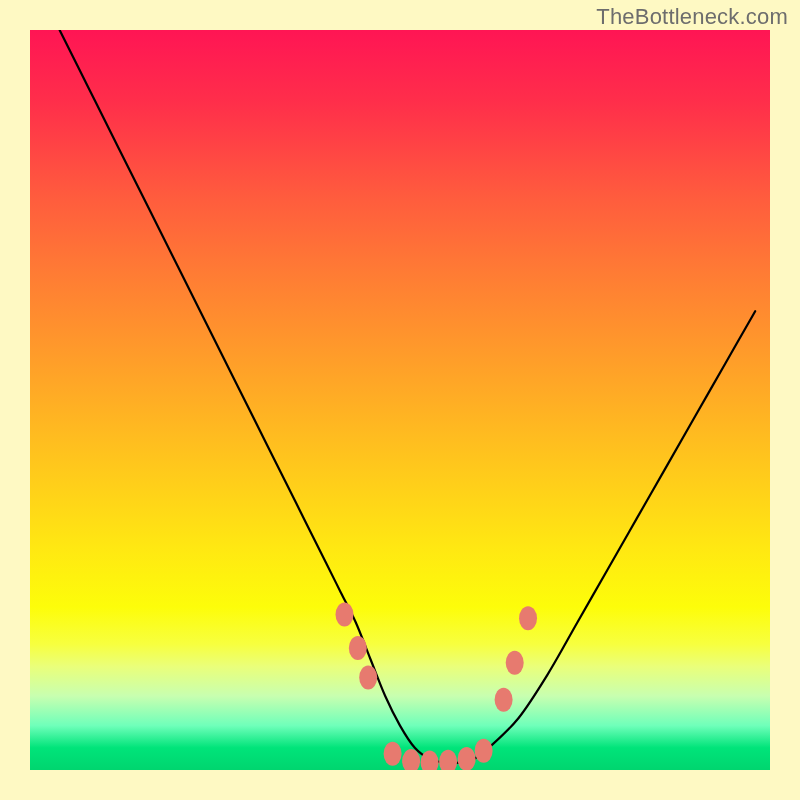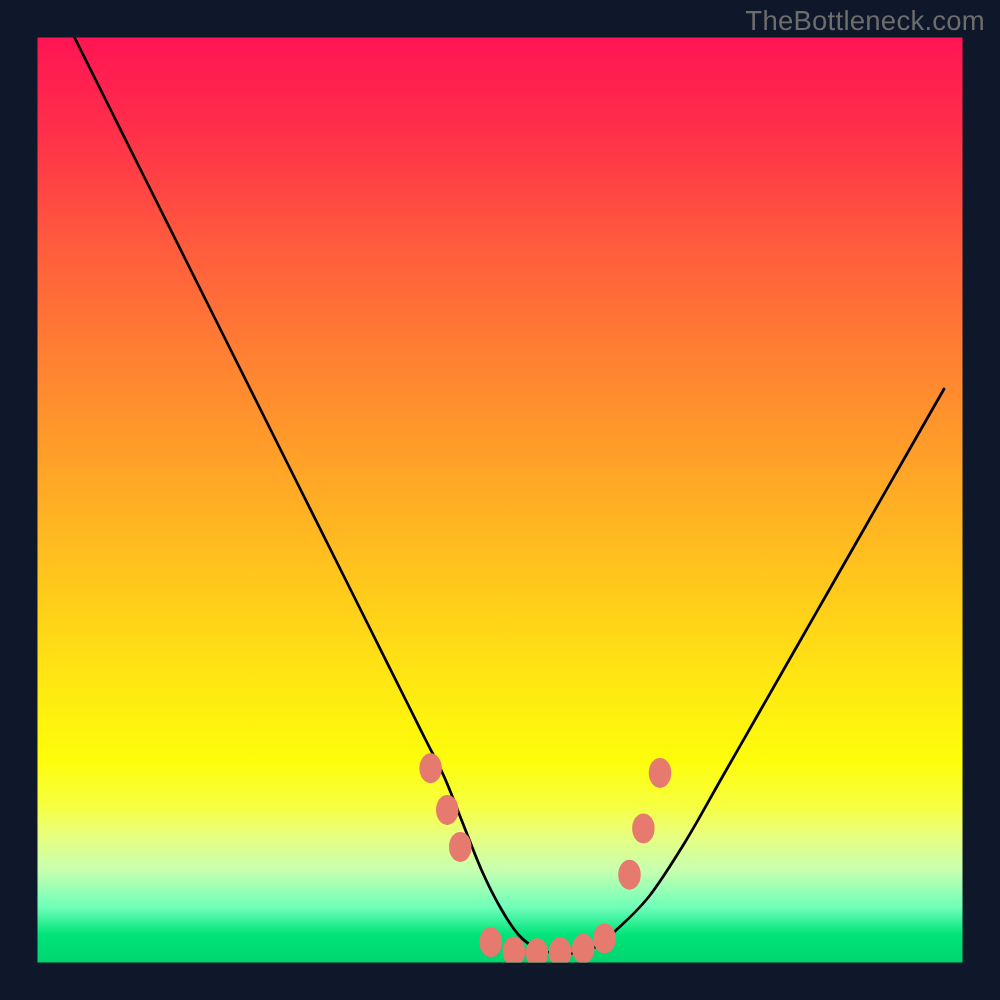--- a/index.html
+++ b/index.html
@@ -7,21 +7,21 @@
     padding: 0;
     width: 800px;
     height: 800px;
     background: #000;
     overflow: hidden;
   }
   .chart-container {
     position: relative;
     width: 800px;
     height: 800px;
-    background: #0f172a;
+    background: #fef9c3;
   }
   .plot-area {
     position: absolute;
     left: 30px;
     top: 30px;
     width: 740px;
     height: 740px;
     background: linear-gradient(to bottom,
       #ff1554 0%,
       #ff2f4a 10%,

